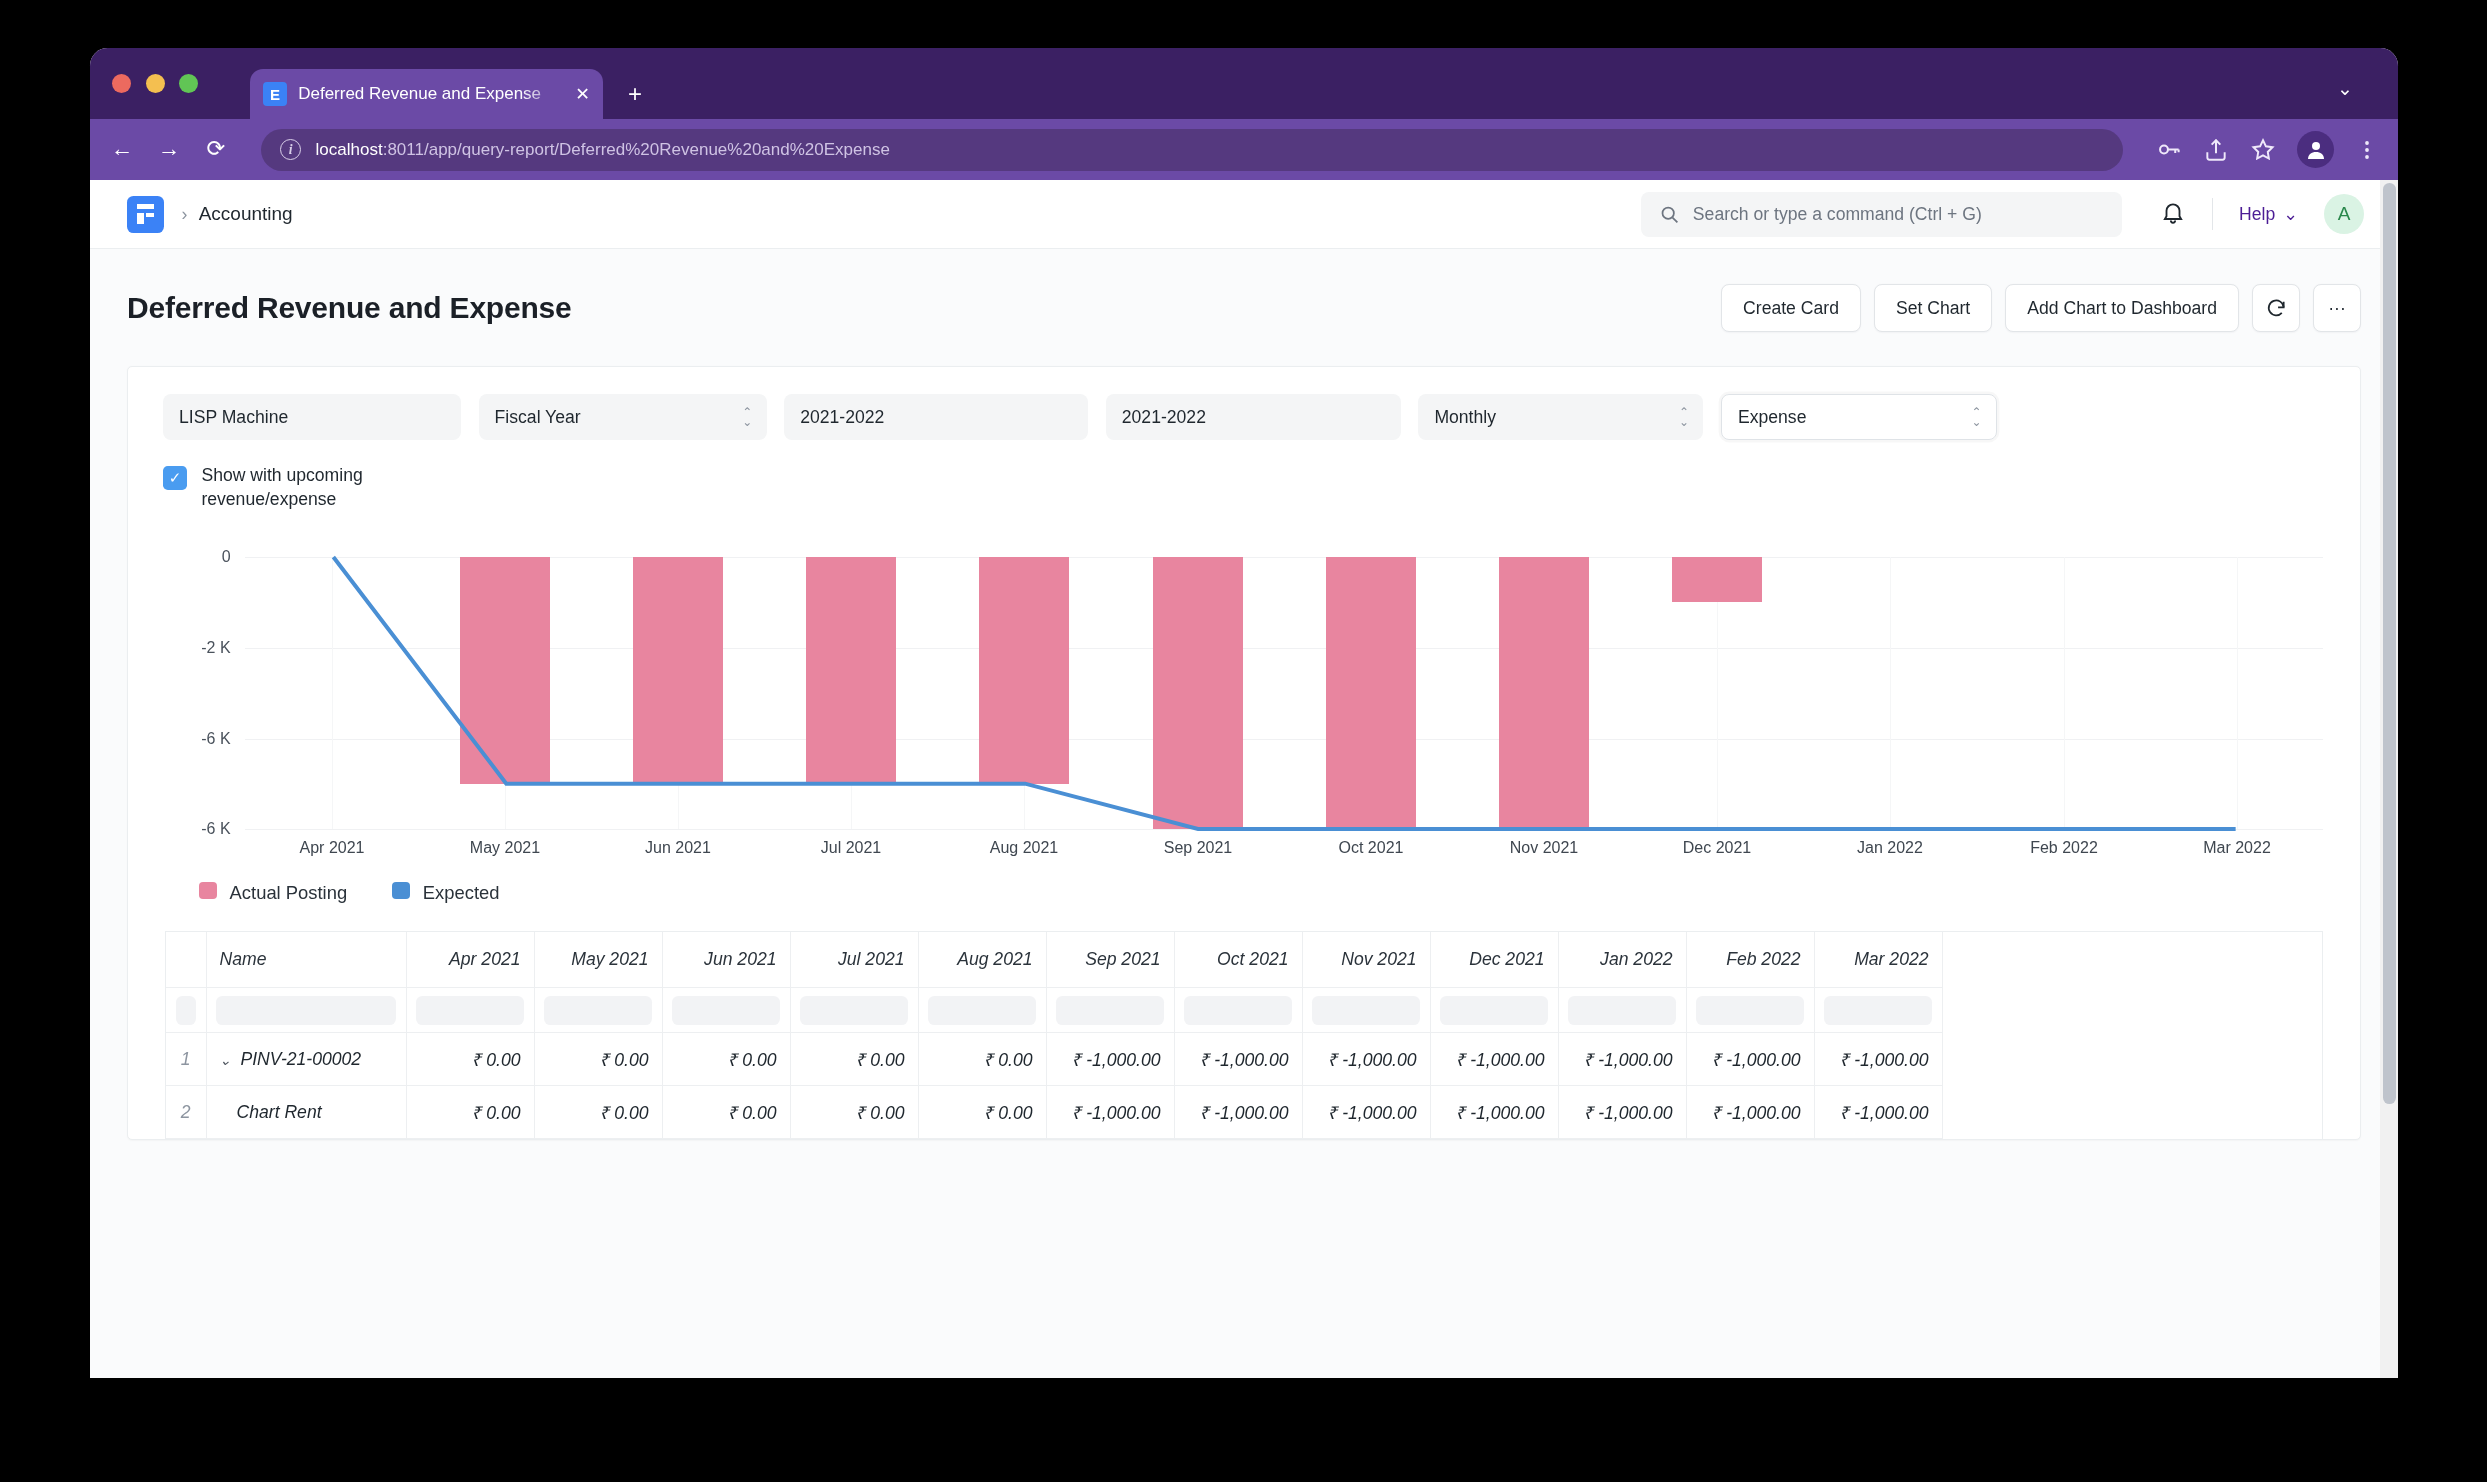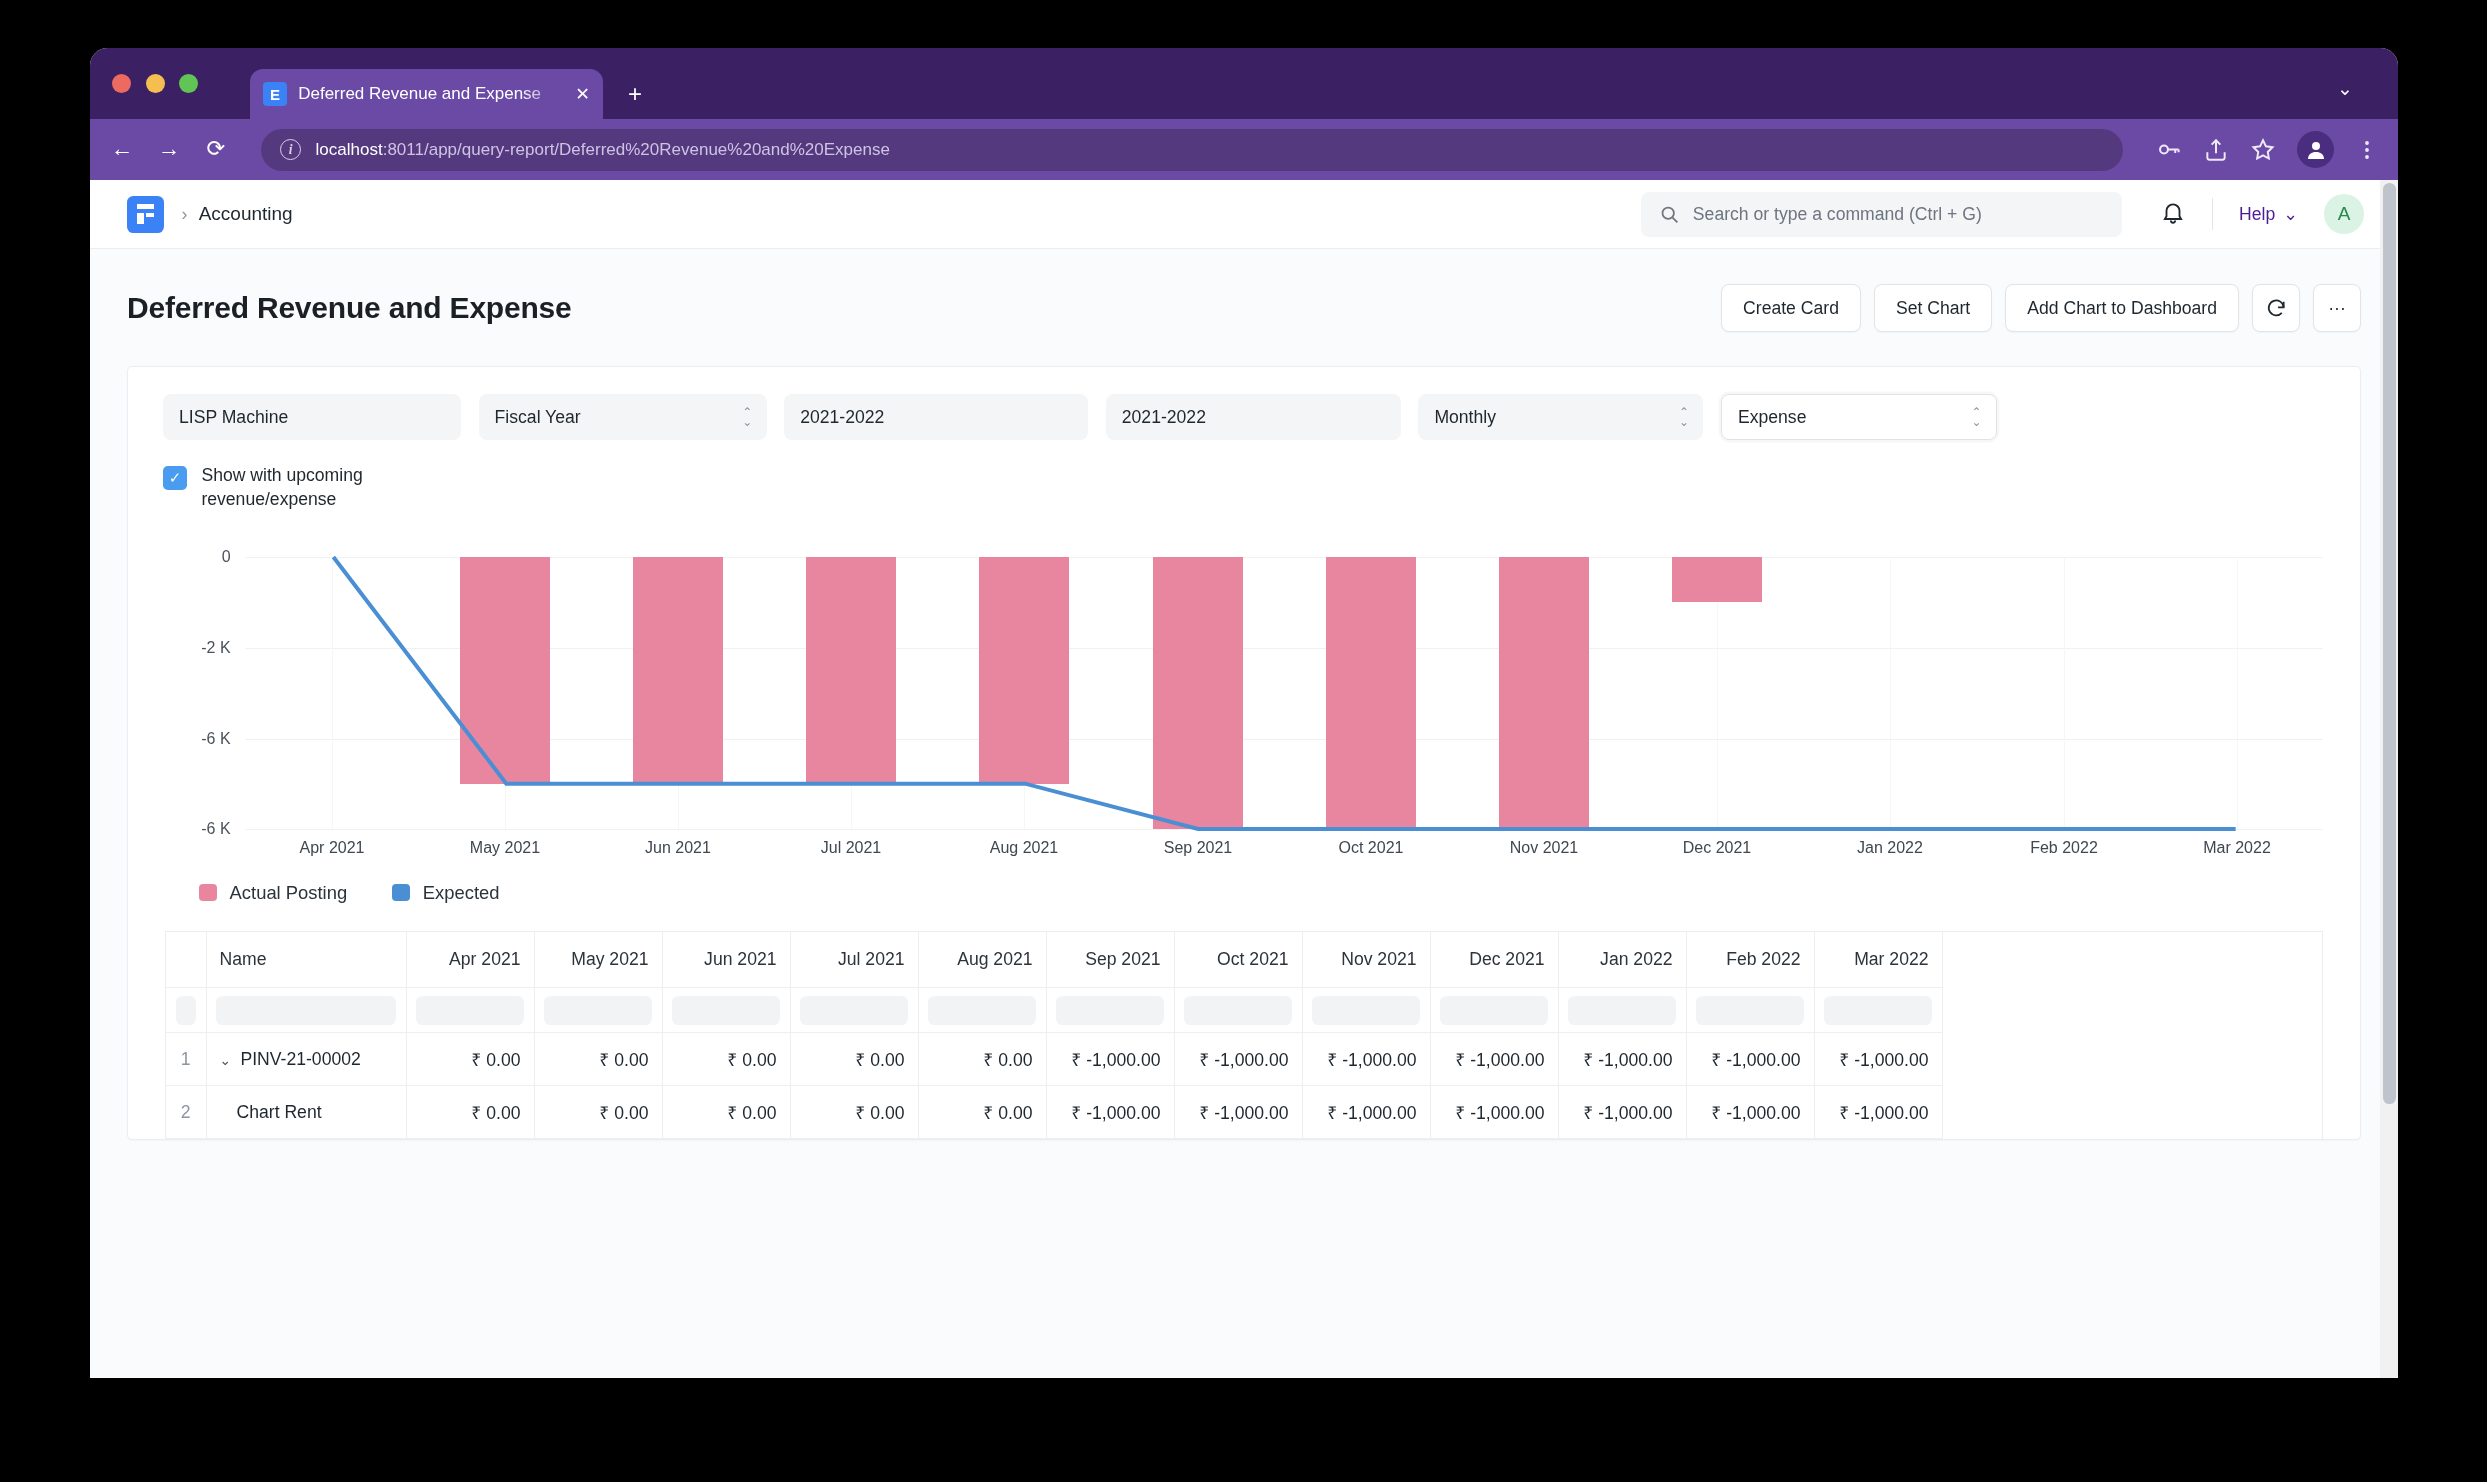--- a/index.html
+++ b/index.html
@@ -208,28 +208,28 @@
   .chart { position: relative; height: 272px; margin: 0 37px 0 37px; }
   .chart-area { position: absolute; left: 80px; right: 0; top: 0; bottom: 0; }
   .gridline { position: absolute; left: 0; right: 0; height: 0.8px; background: #f0f1f3; }
   .vgrid { position: absolute; top: 0; bottom: 0; width: 0.8px; background: #f5f6f7; }
   .ylab { position: absolute; right: calc(100% + 14.4px); font-size: 16px; color: #4a525c;
           transform: translateY(-50%); white-space: nowrap; }
   .bar { position: absolute; background: #e8859f; }
   .xlab { position: absolute; top: 282px; font-size: 16px; color: #3f4750;
           transform: translateX(-50%); white-space: nowrap; }
   .legend { display: flex; gap: 45px; padding: 53px 0 0 71px; }
-  .lg { display: flex; align-items: center; gap: 13px; font-size: 18.4px; color: #2a323a; }
+  .lg { display: flex; gap: 13px; font-size: 18.4px; color: #2a323a; }
   .swatch { width: 17.6px; height: 17.6px; border-radius: 4px; }
 
   
   .table-wrap { margin: 27px 37px 0 37px; border-top: 0.8px solid #ebeef0;
                 border-left: 0.8px solid #ebeef0; border-right: 0.8px solid #ebeef0;
                 background: #fff; overflow: hidden; }
-  table { border-collapse: collapse; table-layout: fixed; }
+  table { border-collapse: collapse; table-layout: fixed; font-style: italic; }
   th, td {
     border-right: 0.8px solid #edeff1; border-bottom: 0.8px solid #edeff1;
     font-size: 17.6px; color: #1f272e; font-weight: 400;
     height: 53px; padding: 0 13px;
   }
   th { text-align: left; color: #2b333b; height: 56px; }
   td.num, th.num { text-align: right; }
   .col-idx { width: 40px; text-align: center; color: #8d95a0; }
   .col-name { width: 200px; }
   .col-m { width: 128px; }

